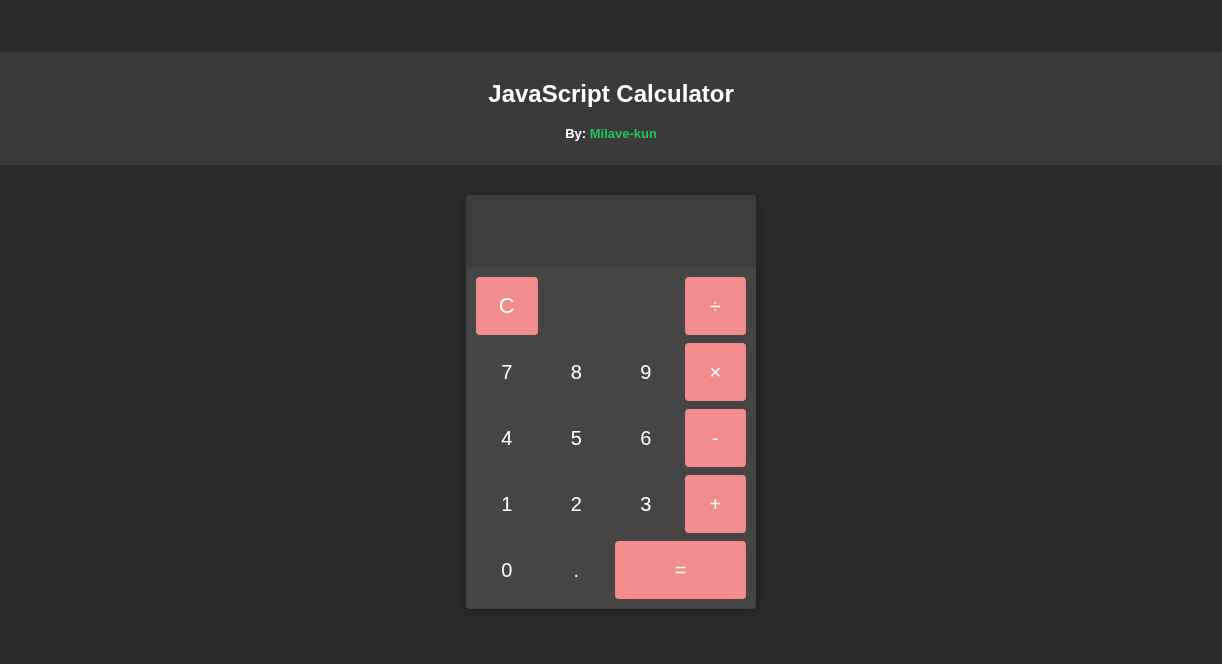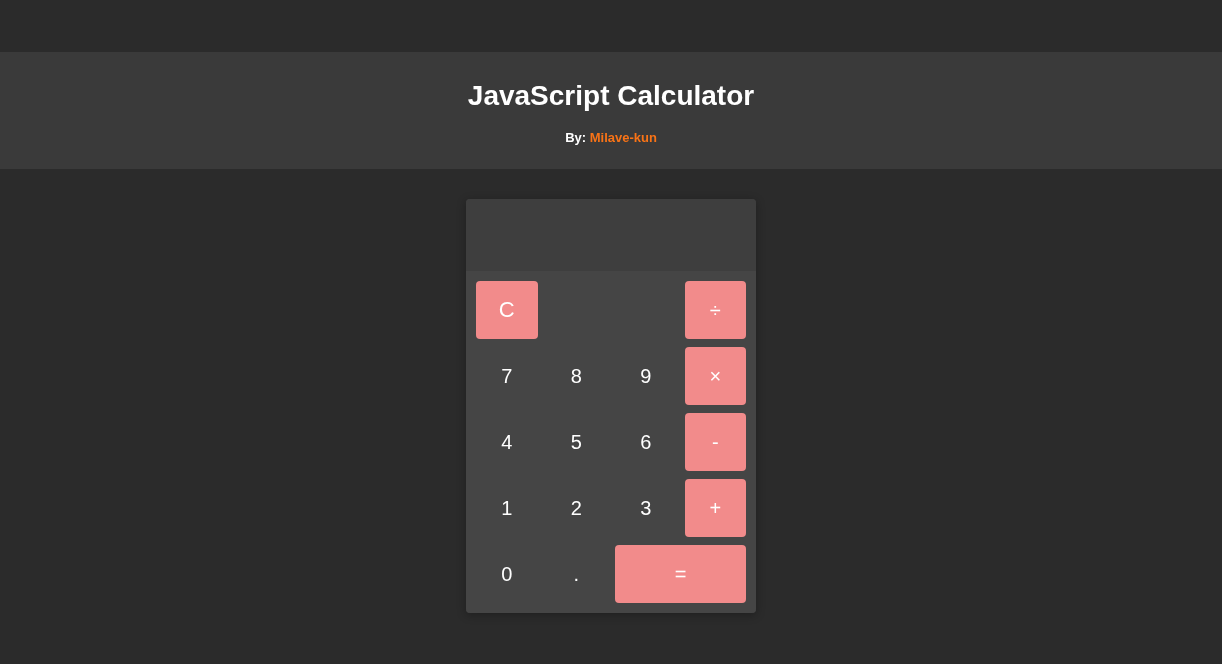--- a/index.html
+++ b/index.html
@@ -17,33 +17,33 @@
     
     .header {
       background-color: #3a3a3a;
       text-align: center;
       padding: 28px 0 24px 0;
       margin-top: 52px;
     }
     
     .header h1 {
       color: #ffffff;
-      font-size: 28px;
+      font-size: 24px;
       font-weight: bold;
       margin-bottom: 18px;
     }
     
     .header .byline {
       color: #ffffff;
       font-size: 13px;
       font-weight: bold;
     }
     
     .header .byline a {
-      color: #f97316;
+      color: #22c55e;
       text-decoration: none;
     }
     
     .calculator-wrapper {
       display: flex;
       justify-content: center;
       margin-top: 30px;
     }
     
     .calculator {

